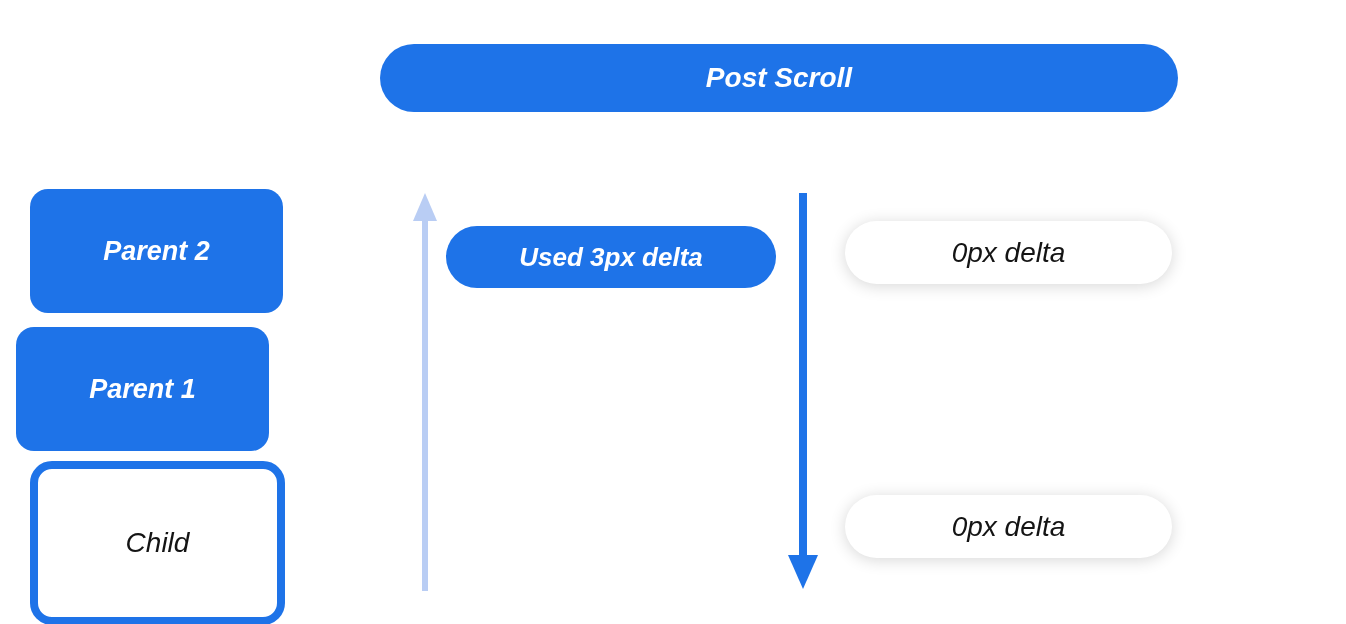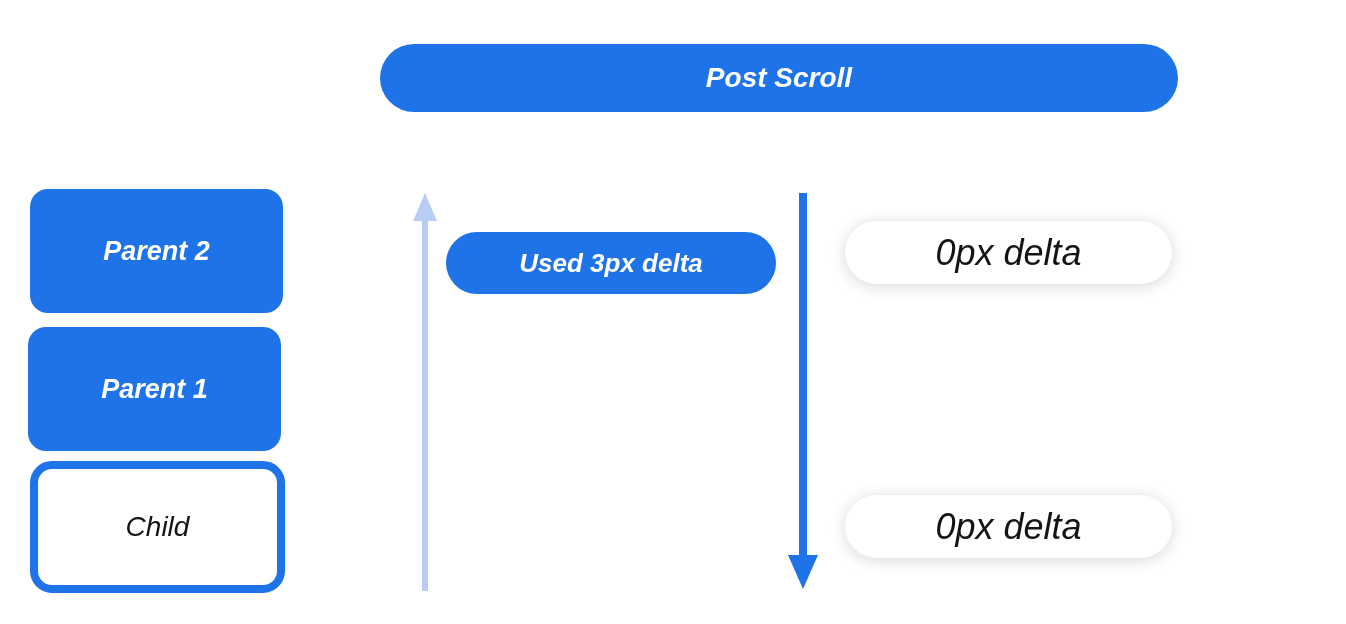--- a/index.html
+++ b/index.html
@@ -40,48 +40,48 @@
   }
   .box-filled {
     width: 253px; height: 124px;
     background: var(--primary-blue);
     border-radius: 18px;
     color: var(--pill-text-light);
     font-weight: bold;
     font-size: 27px;
   }
   .box-parent2 { left: 30px; top: 189px; }
-  .box-parent1 { left: 28px; top: 327px; text-align: center; }
+  .box-parent1 { left: 16px; top: 327px; text-align: center; }
   .box-outlined {
     left: 30px; top: 461px;
-    width: 255px; height: 132px;
+    width: 255px; height: 164px;
     background: var(--background);
     border: 8px solid var(--primary-blue);
     border-radius: 22px;
     color: var(--pill-text-dark);
     font-weight: 500;
     font-size: 28px;
   }
   .mid-pill {
     width: 330px; height: 62px;
     background: var(--primary-blue);
     border-radius: 31px;
     color: var(--pill-text-light);
     font-weight: bold;
     font-size: 26px;
   }
-  .mid-pill-1 { left: 446px; top: 232px; }
+  .mid-pill-1 { left: 446px; top: 226px; }
   .mid-pill-2 { left: 446px; top: 358px; }
   .white-pill {
     width: 327px; height: 63px;
     background: var(--background);
     border-radius: 32px;
     color: var(--pill-text-dark);
     font-weight: 500;
-    font-size: 36px;
+    font-size: 28px;
     box-shadow: 0 2px 16px rgba(0,0,0,0.16);
   }
   .white-pill-1 { left: 845px; top: 221px; }
   .white-pill-2 { left: 845px; top: 495px; }
   .arrow-svg { position: absolute; }
   .up-arrow-svg { left: 407px; top: 193px; }
   .down-arrow-svg { left: 785px; top: 193px; }
   .up-arrow-fill { fill: var(--light-blue); }
   .down-arrow-fill { fill: var(--primary-blue); }
 </style>

